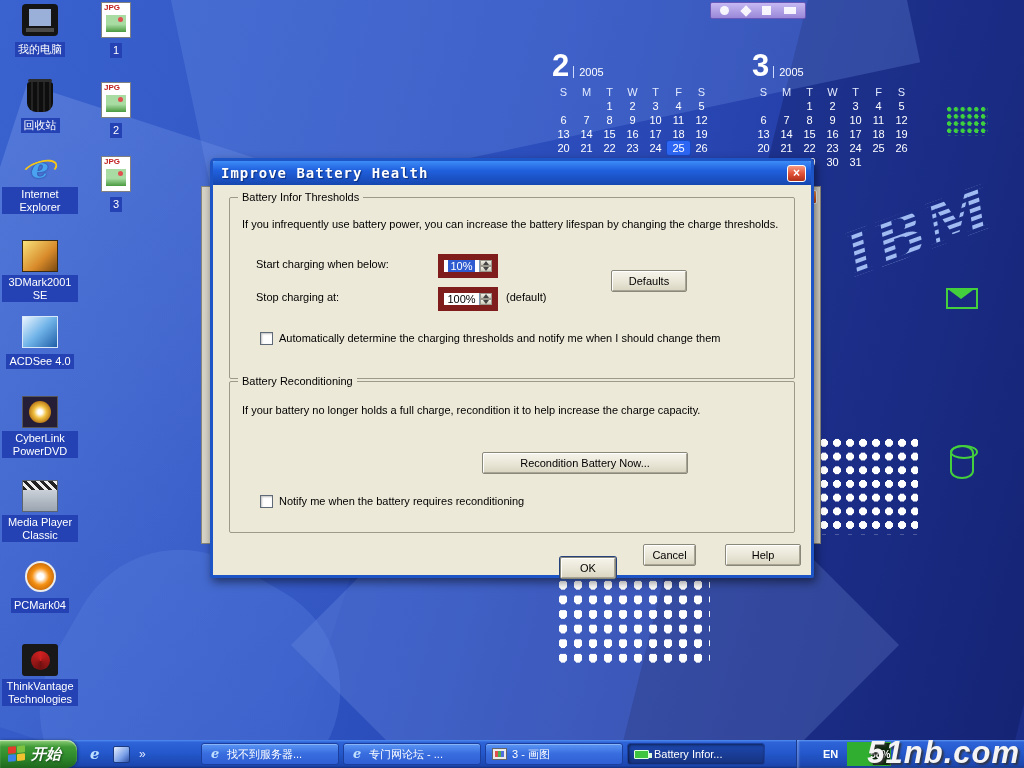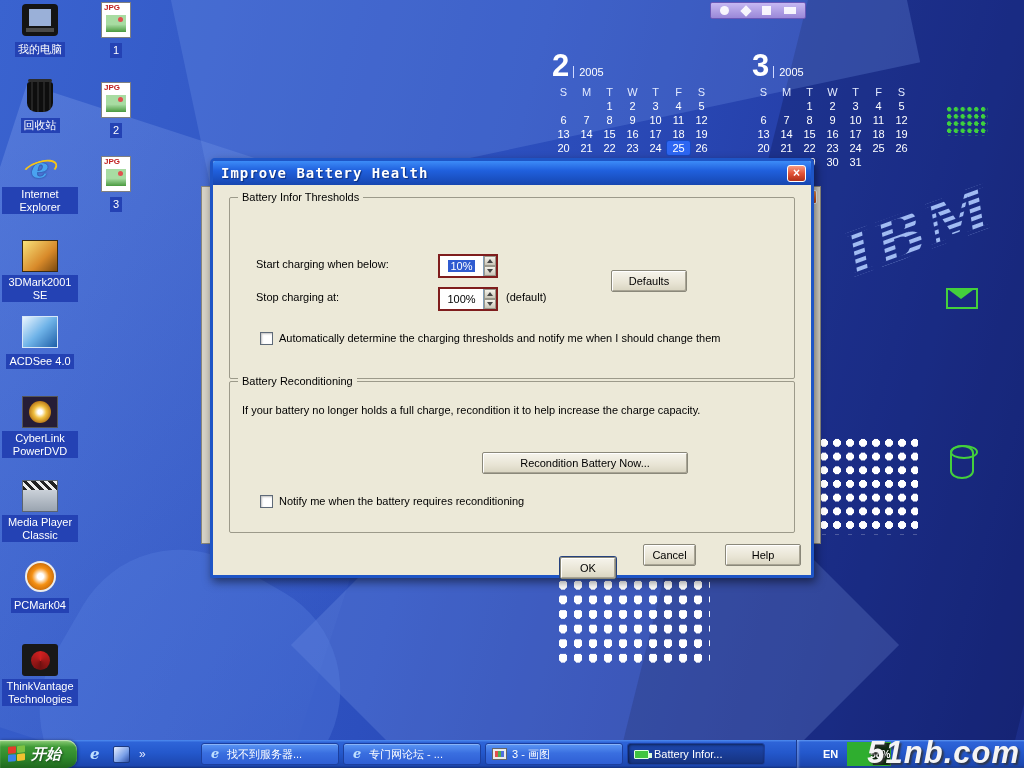--- a/index.html
+++ b/index.html
@@ -93,21 +93,21 @@
   .dialog-title-text{font-family:"DejaVu Sans Mono","Liberation Mono",monospace;font-weight:bold;font-size:14px;color:#fff;letter-spacing:1px;text-shadow:1px 1px 1px #0c2f7e}
   .close-btn{width:19px;height:17px;border:1px solid #fff;border-radius:3px;color:#fff;font-size:12px;font-weight:bold;
     display:flex;align-items:center;justify-content:center;line-height:1;background:linear-gradient(180deg,#f89a80,#e25338 50%,#b03018);cursor:default}
   .dialog-body{position:relative;height:393px;font-size:11px;color:#000}
   .group{position:absolute;border:1px solid #9c9a8a;border-radius:2px}
   .group-title{position:absolute;top:-7px;left:8px;background:#ece9d8;padding:0 4px;font-size:11px;white-space:nowrap}
   .g1{left:16px;top:12px;width:566px;height:182px}
   .g2{left:16px;top:196px;width:566px;height:152px}
   .gdesc{position:absolute;left:12px;width:545px;line-height:1.25}
   .fld-label{position:absolute;font-size:11px}
-  .spinbox{position:absolute;width:60px;height:24px;display:flex;border:2px solid #7f1d1d;background:#fff}
+  .spinbox{position:absolute;width:60px;height:24px;display:flex;border:6px solid #7f1d1d;background:#fff}
   .spin-value{flex:1;display:flex;align-items:center;justify-content:center;font-size:11px}
   .spin-value .sel{background:#2f5bd0;color:#fff;padding:0 2px}
   .spin-btns{width:13px;display:flex;flex-direction:column;border-left:1px solid #7f9db9}
   .su,.sd{flex:1;background:linear-gradient(180deg,#f4f2ea,#cac6b8);border:1px solid #9a988c;display:flex;align-items:center;justify-content:center}
   .su::after{content:"";border:3px solid transparent;border-bottom:4px solid #444;margin-top:-3px}
   .sd::after{content:"";border:3px solid transparent;border-top:4px solid #444;margin-bottom:-3px}
   .check-row{position:absolute;display:flex;align-items:flex-start;gap:6px}
   .checkbox{width:13px;height:13px;background:#fff;border:1px solid #5e6a78;box-shadow:inset 1px 1px 2px rgba(0,0,0,.25);flex:none}
   .btn{position:absolute;height:22px;display:flex;align-items:center;justify-content:center;font-size:11px;color:#000;border-radius:2px;
     background:linear-gradient(180deg,#f6f4ec,#e8e4d4 60%,#d8d4c0);border:1px solid #8a887a;
@@ -305,20 +305,21 @@
 
 <div class="dialog">
   <div class="dialog-title">
     <span class="dialog-title-text">Improve Battery Health</span>
     <span class="close-btn">×</span>
   </div>
   <div class="dialog-body">
 
     <div class="group g1">
       <span class="group-title">Battery Infor Thresholds</span>
+      <div class="gdesc" style="top:20px">If you infrequently use battery power, you can increase the battery lifespan by changing the charge thresholds.</div>
 
       <span class="fld-label" style="left:26px;top:60px">Start charging when below:</span>
       <div class="spinbox" style="left:208px;top:56px">
         <span class="spin-value">
             <span class="sel">10%</span>
           </span>
         <span class="spin-btns">
             <i class="su"></i>
             <i class="sd"></i>
           </span>

